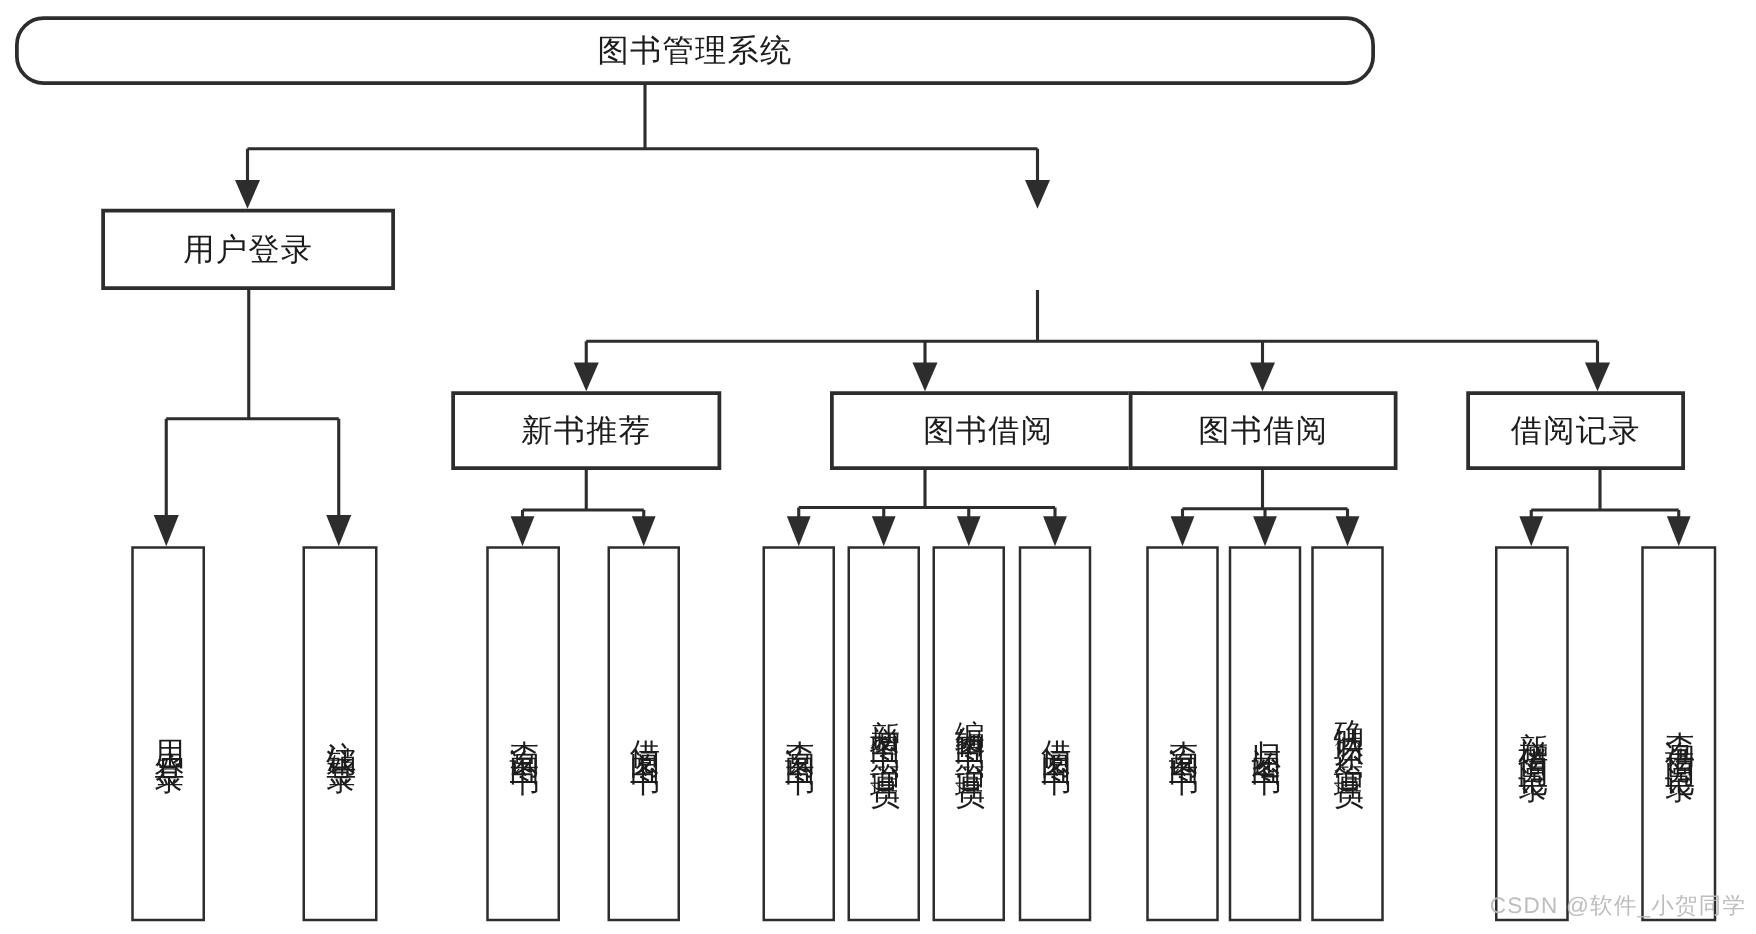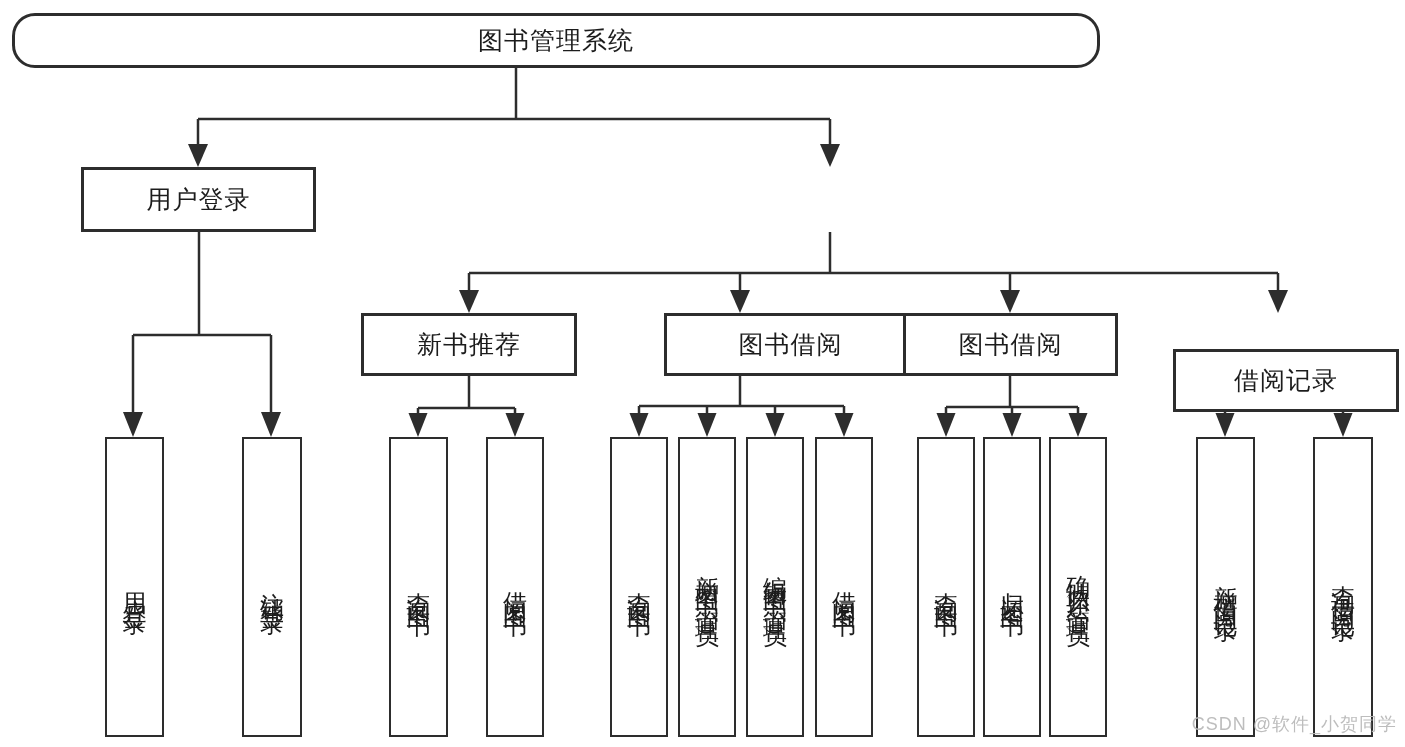--- a/index.html
+++ b/index.html
@@ -155,21 +155,21 @@
 
   <div class="node" style="left:361px; top:313px; width:216px; height:63px;">
     <span class="hlabel">新书推荐</span>
   </div>
   <div class="node" style="left:664px; top:313px; width:253px; height:63px;">
     <span class="hlabel">图书借阅</span>
   </div>
   <div class="node" style="left:903px; top:313px; width:215px; height:63px;">
     <span class="hlabel">图书借阅</span>
   </div>
-  <div class="node" style="left:1173px; top:313px; width:226px; height:63px;margin-top:36px;">
+  <div class="node" style="left:1173px; top:313px; width:175px; height:63px;">
     <span class="hlabel">借阅记录</span>
   </div>
 
   <div class="node leaf" style="left:105px; top:437px; width:59px; height:300px;">
     <span class="vlabel">用户登录</span>
   </div>
   <div class="node leaf" style="left:242px; top:437px; width:60px; height:300px;">
     <span class="vlabel">注销登录</span>
   </div>
 

